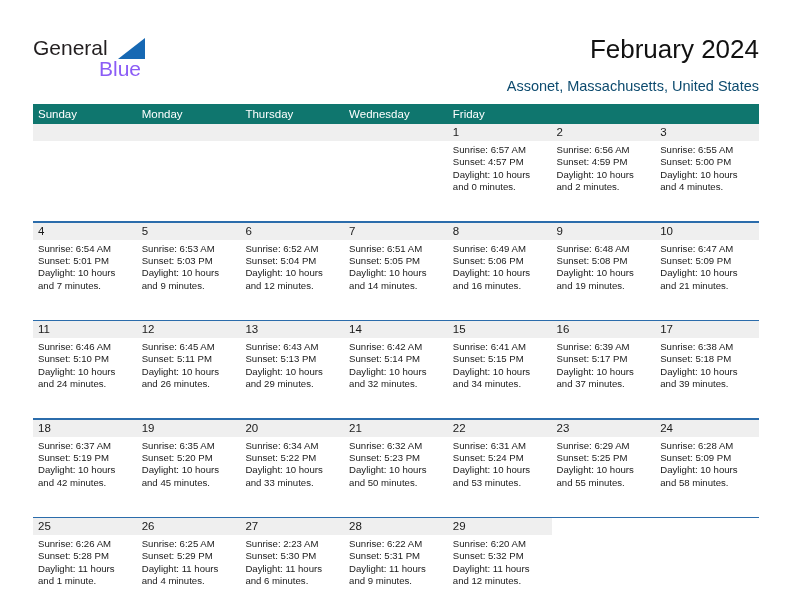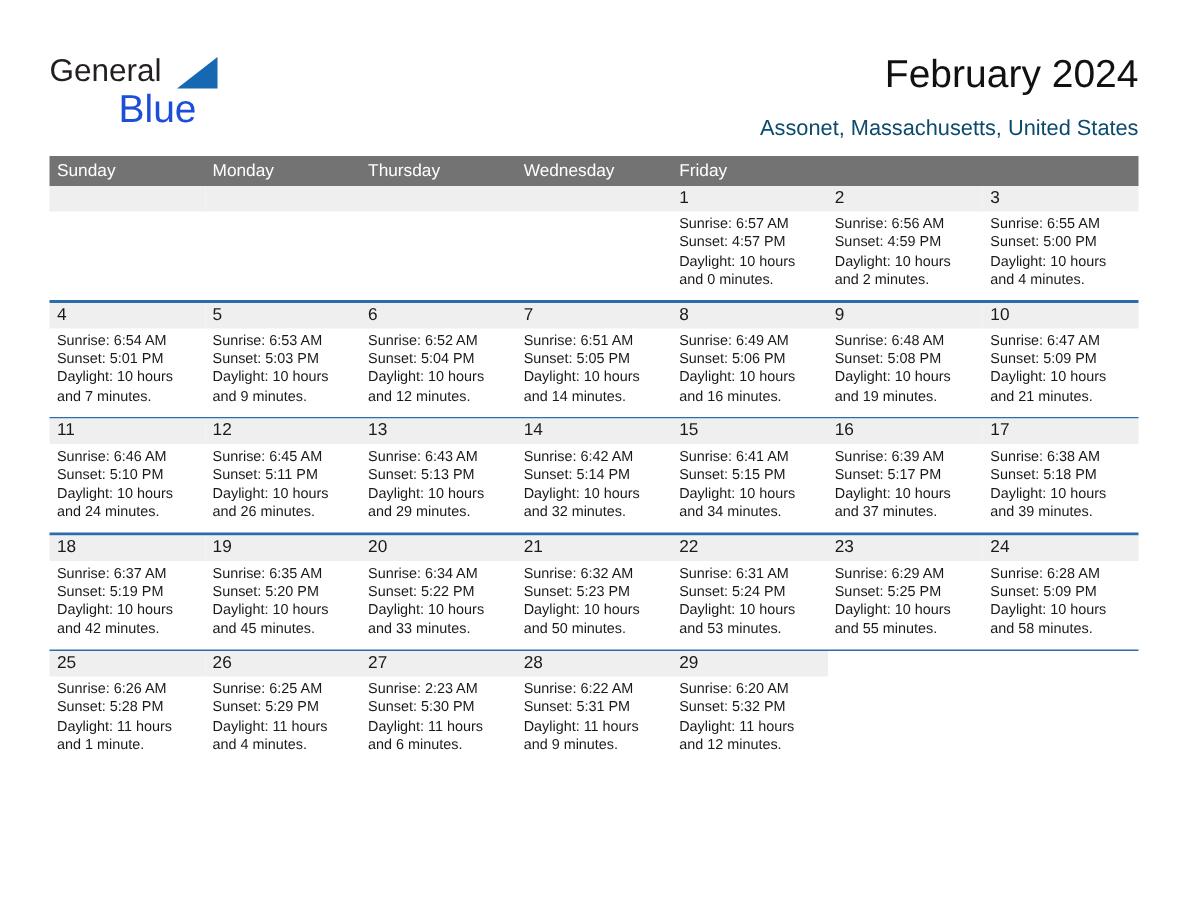--- a/index.html
+++ b/index.html
@@ -48,24 +48,24 @@
   .logo-triangle {
     position: absolute;
     left: 85px;
     top: 2px;
     width: 0; height: 0;
     border-left: 27px solid transparent;
     border-bottom: 21px solid #1668b3;
   }
   .logo-blue {
     position: absolute;
-    left: 46px;
+    left: 66px;
     top: 21px;
-    font-size: 26px;
-    color: #1d4ed8;
+    font-size: 21px;
+    color: #8b5cf6;
     font-family: "Liberation Sans", sans-serif;
   }
 
   .title {
     position: absolute;
     right: 33px;
     top: 34px;
     font-size: 26px;
     color: #111111;
     text-align: right;
@@ -83,21 +83,21 @@
 
   
   .calendar {
     position: absolute;
     left: 33px;
     top: 104px;
     width: 726px;
   }
   .dow-row {
     display: flex;
-    background: #737373;
+    background: #0f766e;
     height: 20px;
   }
   .dow-cell {
     width: 103.714px;
     box-sizing: border-box;
     color: #ffffff;
     font-size: 11.5px;
     line-height: 20px;
     padding-left: 5px;
     white-space: nowrap;
@@ -126,21 +126,21 @@
     line-height: 17px;
     padding-left: 5px;
     color: #1a1a1a;
     background: #efefef;
   }
   .num-cell.empty-tail {
     background: #ffffff;
   }
   .details-row {
     display: flex;
-    height: 59px;
+    height: 80px;
     background: #ffffff;
   }
   .det-cell {
     width: 103.714px;
     box-sizing: border-box;
     padding: 3px 6px 0 5px;
     font-size: 9.6px;
     line-height: 12.4px;
     color: #1a1a1a;
   }

